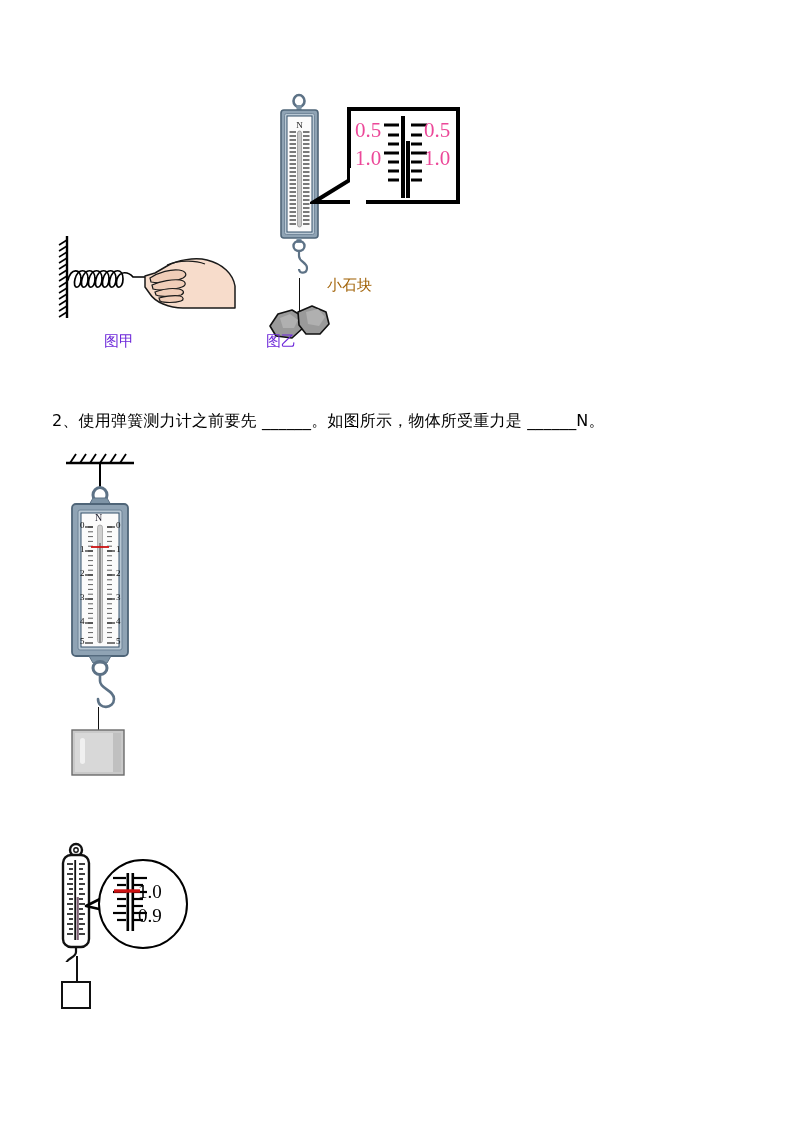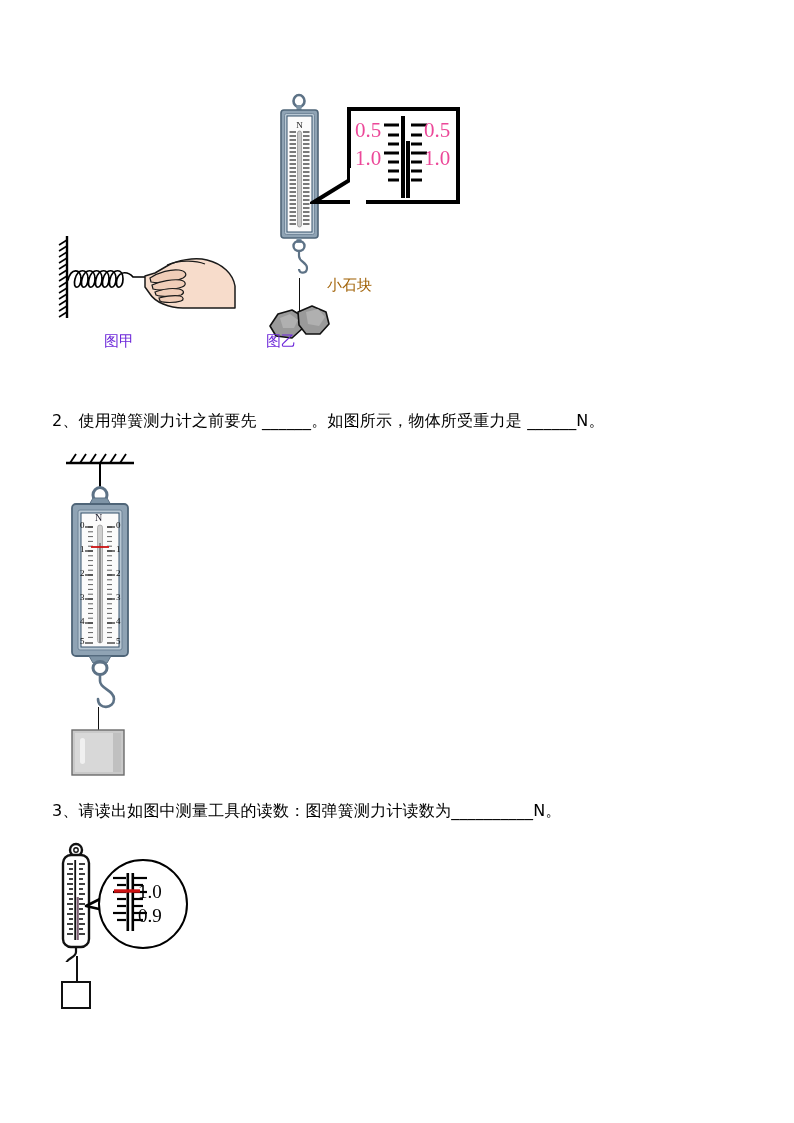--- a/index.html
+++ b/index.html
@@ -380,21 +380,20 @@
     <div class="abs" style="left:97.5px; top:262px; width:1.6px; height:54px; background:#111;"></div>
 
     <svg class="abs" style="left:69px; top:282px;" width="60" height="52" viewBox="0 0 60 52">
       <rect x="3" y="3" width="52" height="45" fill="#c9c9c9" stroke="#6b6b6b" stroke-width="1.4"></rect>
       <rect x="6" y="6" width="46" height="39" fill="#d8d8d8" stroke="none"></rect>
       <rect x="11" y="11" width="5" height="26" rx="2.5" ry="2.5" fill="#f0f0f0" stroke="none"></rect>
       <rect x="44" y="6" width="8" height="39" fill="#c0c0c0" stroke="none"></rect>
     </svg>
   </div>
 
-  <div class="qtext" style="left:52px; top:801px;">3、请读出如图中测量工具的读数：图弹簧测力计读数为__________N。</div>
 
   <div class="abs" style="left:0px; top:838px; width:794px; height:180px;">
 
     <svg class="abs" style="left:56px; top:4px;" width="40" height="120" viewBox="0 0 40 120">
 
       <circle cx="20" cy="8" r="6" fill="none" stroke="#111" stroke-width="2.4"></circle>
       <circle cx="20" cy="8" r="2.2" fill="none" stroke="#111" stroke-width="1.4"></circle>
 
       <rect x="7" y="13" width="26" height="92" rx="8" ry="8" fill="#ffffff" stroke="#111" stroke-width="2.4"></rect>
 

